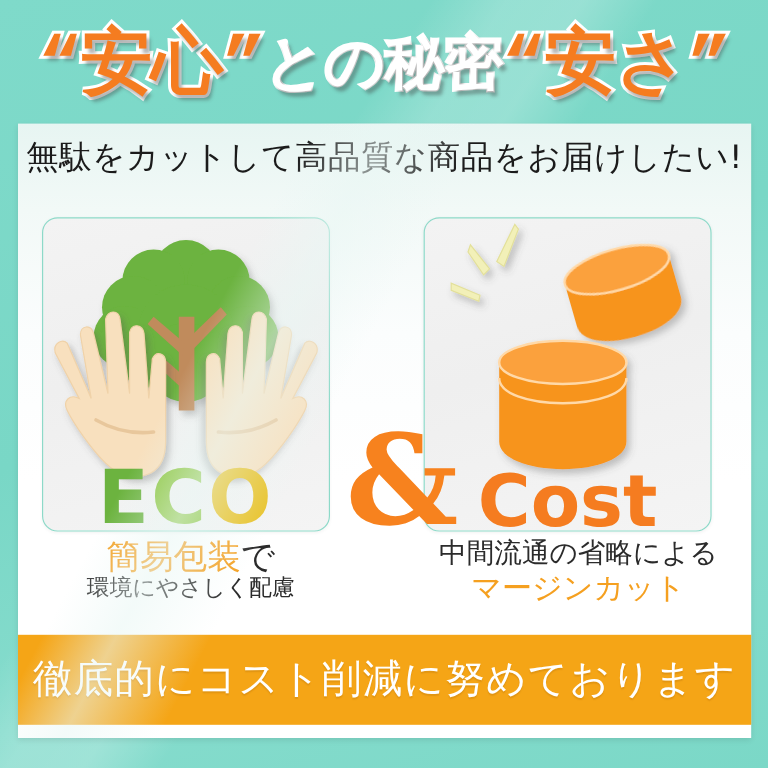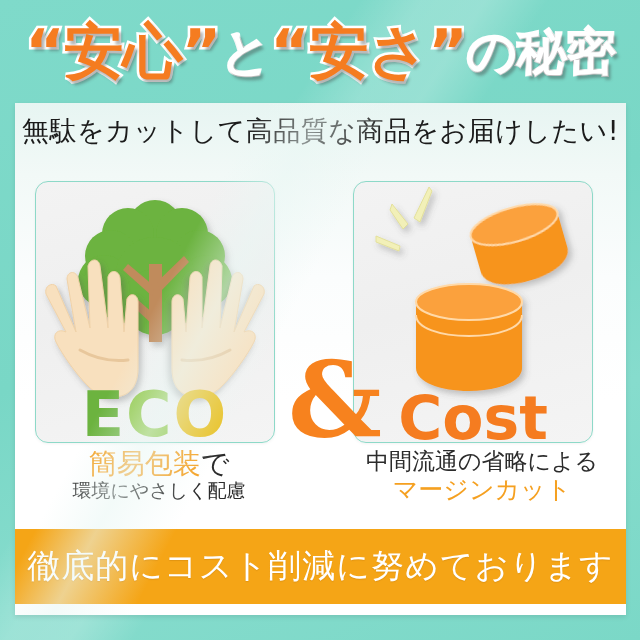--- a/index.html
+++ b/index.html
@@ -22,20 +22,21 @@
   .title-text{
     font-size:60px;font-weight:bold;letter-spacing:-1px;white-space:nowrap;
     font-family:"DejaVu Sans","Liberation Sans",sans-serif;
     transform:translateY(2px);
   }
   .t-orange{
     color:#F57C20;
     -webkit-text-stroke:5px #ffffff;
     paint-order:stroke fill;
     text-shadow:3px 4px 3px rgba(60,60,60,.38);
+    font-family:Liberation Mono, monospace;
   }
   .t-white{
     color:#ffffff;
     -webkit-text-stroke:2px #ffffff;
     paint-order:stroke fill;
     text-shadow:3px 4px 3px rgba(60,60,60,.40);
   }
   .t-small{font-size:50px;}
   
   #panel{
@@ -101,22 +102,22 @@
   }
 </style>
 </head>
 <body>
 
 <div id="stage">
 
   <div id="title-bar">
     <span class="title-text t-orange">“安心”</span>
       <span class="title-text t-white t-small">と</span>
+      <span class="title-text t-white t-small">の秘密</span>
       <span class="title-text t-orange">“安さ”</span>
-      <span class="title-text t-white t-small">の秘密</span>
   </div>
 
   <div id="panel">
 
     <div id="subtitle">無駄をカットして高品質な商品をお届けしたい!</div>
 
     <div class="card" id="card-eco">
       <div class="card-inner">
         <svg id="eco-art" viewBox="0 0 238 260">
           <defs>

